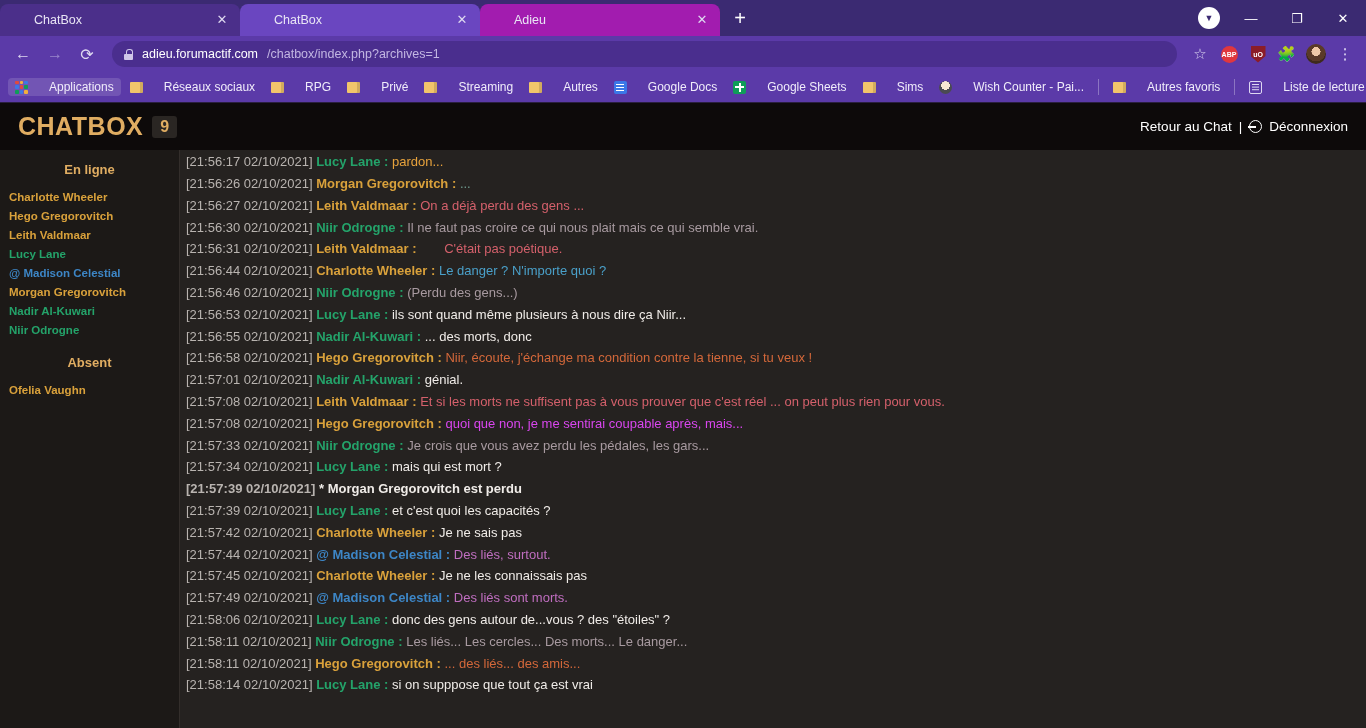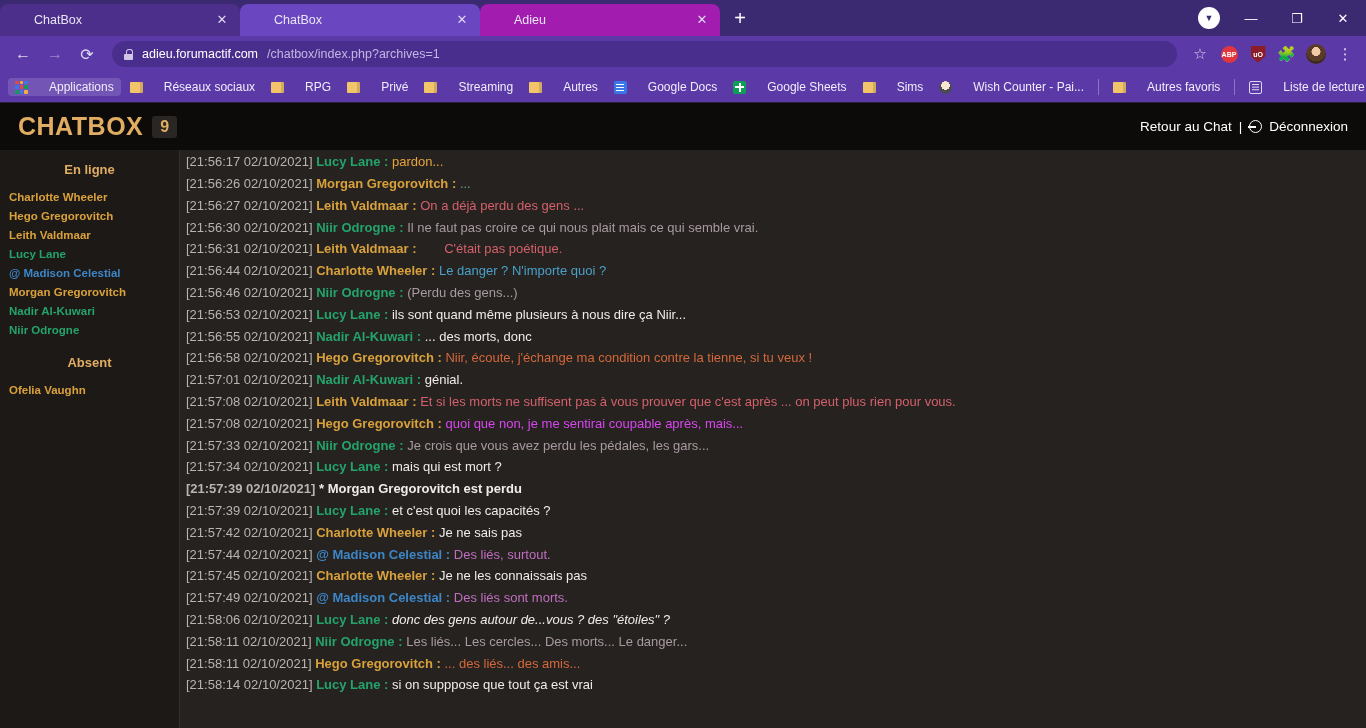--- a/index.html
+++ b/index.html
@@ -342,31 +342,31 @@
           <div class="msg"><span class="ts">[21:56:26 02/10/2021] </span><span class="author" style="color: rgb(217, 161, 59);">Morgan Gregorovitch</span><span class="colon" style="color: rgb(217, 161, 59); font-weight: bold;"> : </span><span class="text" style="color: rgb(111, 155, 142);">...</span></div>
           <div class="msg"><span class="ts">[21:56:27 02/10/2021] </span><span class="author" style="color: rgb(217, 161, 59);">Leith Valdmaar</span><span class="colon" style="color: rgb(217, 161, 59); font-weight: bold;"> : </span><span class="text" style="color: rgb(212, 96, 107);">On a déjà perdu des gens ...</span></div>
           <div class="msg"><span class="ts">[21:56:30 02/10/2021] </span><span class="author" style="color: rgb(36, 163, 106);">Niir Odrogne</span><span class="colon" style="color: rgb(36, 163, 106); font-weight: bold;"> : </span><span class="text" style="color: rgb(168, 154, 160);">Il ne faut pas croire ce qui nous plait mais ce qui semble vrai.</span></div>
           <div class="msg"><span class="ts">[21:56:31 02/10/2021] </span><span class="author" style="color: rgb(217, 161, 59);">Leith Valdmaar</span><span class="colon" style="color: rgb(217, 161, 59); font-weight: bold;"> : </span><span class="text" style="color: rgb(212, 96, 107); margin-left: 24px;">C'était pas poétique.</span></div>
           <div class="msg"><span class="ts">[21:56:44 02/10/2021] </span><span class="author" style="color: rgb(217, 161, 59);">Charlotte Wheeler</span><span class="colon" style="color: rgb(217, 161, 59); font-weight: bold;"> : </span><span class="text" style="color: rgb(74, 160, 201);">Le danger ? N'importe quoi ?</span></div>
           <div class="msg"><span class="ts">[21:56:46 02/10/2021] </span><span class="author" style="color: rgb(36, 163, 106);">Niir Odrogne</span><span class="colon" style="color: rgb(36, 163, 106); font-weight: bold;"> : </span><span class="text" style="color: rgb(168, 154, 160);">(Perdu des gens...)</span></div>
           <div class="msg"><span class="ts">[21:56:53 02/10/2021] </span><span class="author" style="color: rgb(36, 163, 106);">Lucy Lane</span><span class="colon" style="color: rgb(36, 163, 106); font-weight: bold;"> : </span><span class="text" style="color: rgb(240, 236, 232);">ils sont quand même plusieurs à nous dire ça Niir...</span></div>
           <div class="msg"><span class="ts">[21:56:55 02/10/2021] </span><span class="author" style="color: rgb(36, 163, 106);">Nadir Al-Kuwari</span><span class="colon" style="color: rgb(36, 163, 106); font-weight: bold;"> : </span><span class="text" style="color: rgb(240, 236, 232);">... des morts, donc</span></div>
           <div class="msg"><span class="ts">[21:56:58 02/10/2021] </span><span class="author" style="color: rgb(217, 161, 59);">Hego Gregorovitch</span><span class="colon" style="color: rgb(217, 161, 59); font-weight: bold;"> : </span><span class="text" style="color: rgb(212, 104, 58);">Niir, écoute, j'échange ma condition contre la tienne, si tu veux !</span></div>
           <div class="msg"><span class="ts">[21:57:01 02/10/2021] </span><span class="author" style="color: rgb(36, 163, 106);">Nadir Al-Kuwari</span><span class="colon" style="color: rgb(36, 163, 106); font-weight: bold;"> : </span><span class="text" style="color: rgb(240, 236, 232);">génial.</span></div>
-          <div class="msg"><span class="ts">[21:57:08 02/10/2021] </span><span class="author" style="color: rgb(217, 161, 59);">Leith Valdmaar</span><span class="colon" style="color: rgb(217, 161, 59); font-weight: bold;"> : </span><span class="text" style="color: rgb(212, 96, 107);">Et si les morts ne suffisent pas à vous prouver que c'est après ... on peut plus rien pour vous.</span></div>
+          <div class="msg"><span class="ts">[21:57:08 02/10/2021] </span><span class="author" style="color: rgb(217, 161, 59);">Leith Valdmaar</span><span class="colon" style="color: rgb(217, 161, 59); font-weight: bold;"> : </span><span class="text" style="color: rgb(212, 96, 107);">Et si les morts ne suffisent pas à vous prouver que c'est réel ... on peut plus rien pour vous.</span></div>
           <div class="msg"><span class="ts">[21:57:08 02/10/2021] </span><span class="author" style="color: rgb(217, 161, 59);">Hego Gregorovitch</span><span class="colon" style="color: rgb(217, 161, 59); font-weight: bold;"> : </span><span class="text" style="color: #d946ef;">quoi que non, je me sentirai coupable après, mais...</span></div>
           <div class="msg"><span class="ts">[21:57:33 02/10/2021] </span><span class="author" style="color: rgb(36, 163, 106);">Niir Odrogne</span><span class="colon" style="color: rgb(36, 163, 106); font-weight: bold;"> : </span><span class="text" style="color: rgb(168, 154, 160);">Je crois que vous avez perdu les pédales, les gars...</span></div>
           <div class="msg"><span class="ts">[21:57:34 02/10/2021] </span><span class="author" style="color: rgb(36, 163, 106);">Lucy Lane</span><span class="colon" style="color: rgb(36, 163, 106); font-weight: bold;"> : </span><span class="text" style="color: rgb(240, 236, 232);">mais qui est mort ?</span></div>
           <div class="msg action"><span class="ts">[21:57:39 02/10/2021] </span><span class="text" style="color: rgb(240, 236, 232); font-weight: bold;">* Morgan Gregorovitch est perdu</span></div>
           <div class="msg"><span class="ts">[21:57:39 02/10/2021] </span><span class="author" style="color: rgb(36, 163, 106);">Lucy Lane</span><span class="colon" style="color: rgb(36, 163, 106); font-weight: bold;"> : </span><span class="text" style="color: rgb(240, 236, 232); margin-top: 23px;">et c'est quoi les capacités ?</span></div>
           <div class="msg"><span class="ts">[21:57:42 02/10/2021] </span><span class="author" style="color: rgb(217, 161, 59);">Charlotte Wheeler</span><span class="colon" style="color: rgb(217, 161, 59); font-weight: bold;"> : </span><span class="text" style="color: rgb(240, 236, 232);">Je ne sais pas</span></div>
           <div class="msg"><span class="ts">[21:57:44 02/10/2021] </span><span class="author" style="color: rgb(61, 134, 198);">@ Madison Celestial</span><span class="colon" style="color: rgb(61, 134, 198); font-weight: bold;"> : </span><span class="text" style="color: rgb(192, 110, 192);">Des liés, surtout.</span></div>
           <div class="msg"><span class="ts">[21:57:45 02/10/2021] </span><span class="author" style="color: rgb(217, 161, 59);">Charlotte Wheeler</span><span class="colon" style="color: rgb(217, 161, 59); font-weight: bold;"> : </span><span class="text" style="color: rgb(240, 236, 232);">Je ne les connaissais pas</span></div>
           <div class="msg"><span class="ts">[21:57:49 02/10/2021] </span><span class="author" style="color: rgb(61, 134, 198);">@ Madison Celestial</span><span class="colon" style="color: rgb(61, 134, 198); font-weight: bold;"> : </span><span class="text" style="color: rgb(192, 110, 192);">Des liés sont morts.</span></div>
-          <div class="msg"><span class="ts">[21:58:06 02/10/2021] </span><span class="author" style="color: rgb(36, 163, 106);">Lucy Lane</span><span class="colon" style="color: rgb(36, 163, 106); font-weight: bold;"> : </span><span class="text" style="color: rgb(240, 236, 232); font-style: italic;">donc des gens autour de...vous ? des "étoiles" ?</span></div>
+          <div class="msg"><span class="ts">[21:58:06 02/10/2021] </span><span class="author" style="color: rgb(36, 163, 106);">Lucy Lane</span><span class="colon" style="color: rgb(36, 163, 106); font-weight: bold;"> : </span><span class="text" style="color: rgb(240, 236, 232);">donc des gens autour de...vous ? des "étoiles" ?</span></div>
           <div class="msg"><span class="ts">[21:58:11 02/10/2021] </span><span class="author" style="color: rgb(36, 163, 106);">Niir Odrogne</span><span class="colon" style="color: rgb(36, 163, 106); font-weight: bold;"> : </span><span class="text" style="color: rgb(168, 154, 160);">Les liés... Les cercles... Des morts... Le danger...</span></div>
           <div class="msg"><span class="ts">[21:58:11 02/10/2021] </span><span class="author" style="color: rgb(217, 161, 59);">Hego Gregorovitch</span><span class="colon" style="color: rgb(217, 161, 59); font-weight: bold;"> : </span><span class="text" style="color: rgb(212, 104, 58);">... des liés... des amis...</span></div>
           <div class="msg"><span class="ts">[21:58:14 02/10/2021] </span><span class="author" style="color: rgb(36, 163, 106);">Lucy Lane</span><span class="colon" style="color: rgb(36, 163, 106); font-weight: bold;"> : </span><span class="text" style="color: rgb(240, 236, 232);">si on supppose que tout ça est vrai</span></div>
         </div>
 
     </div>
   </div>
 </div>
 
 </body></html>

